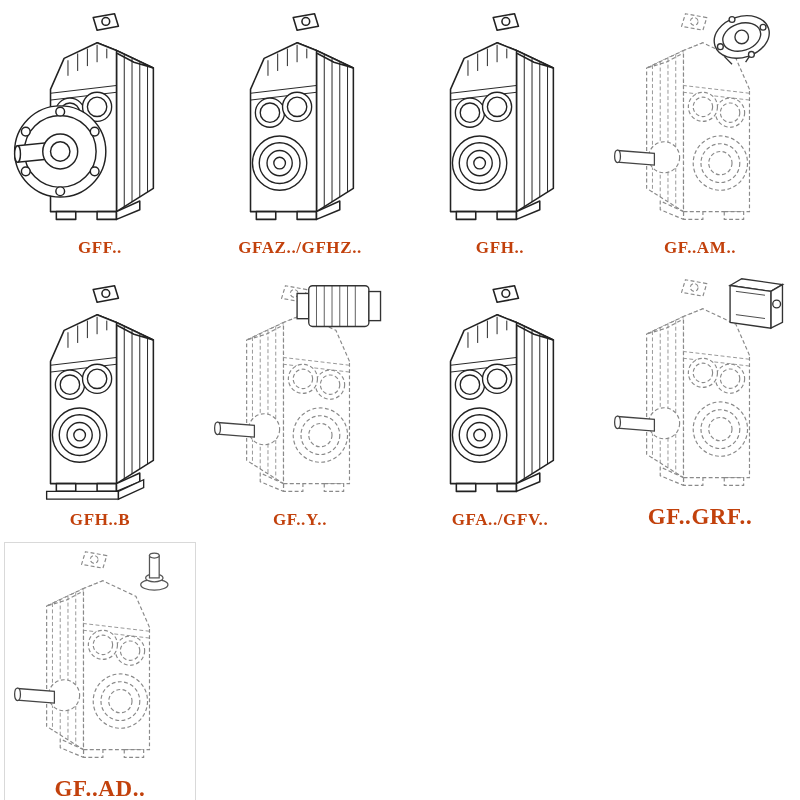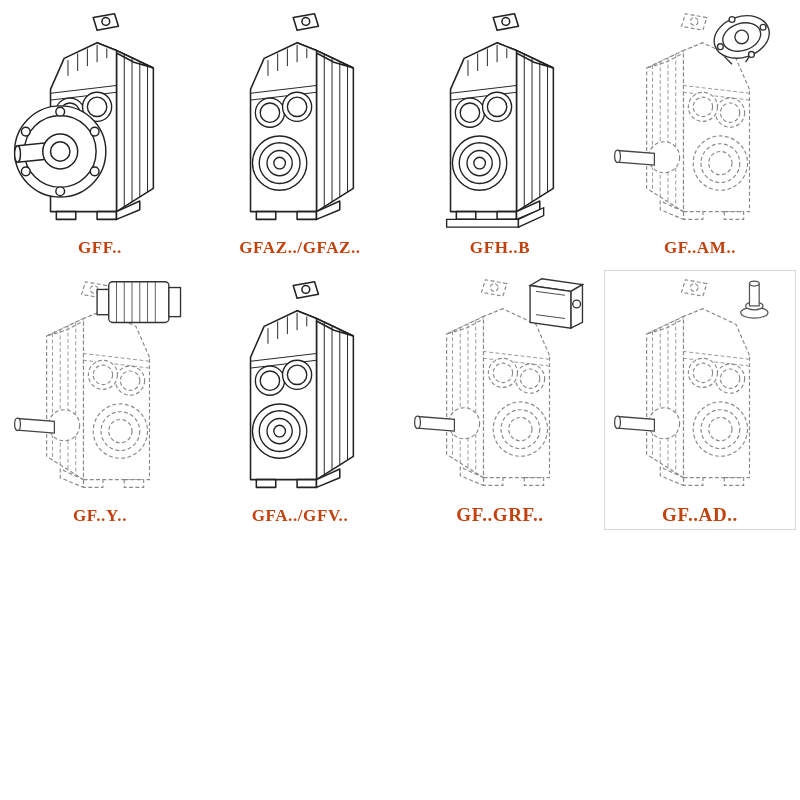--- a/index.html
+++ b/index.html
@@ -6,21 +6,21 @@
   html,body { width:800px; height:800px; background:#fff; overflow:hidden;
               font-family:"Liberation Serif", serif; }
   .grid { display:grid; width:800px; height:800px;
           grid-template-columns:repeat(4,1fr);
           grid-template-rows:repeat(3,1fr); }
   .cell { display:flex; flex-direction:column; align-items:center;
           justify-content:flex-end; padding:4px 2px 8px; }
   .cell svg.drawing { flex:0 0 auto; display:block; }
   .label { font-weight:bold; font-size:17px; letter-spacing:.6px;
            color:#c2410c; margin-top:6px; white-space:nowrap; }
-  .label-lg { font-size:19px; }
+  .label-lg { font-size:23px; }
   .boxed { outline:1px solid #d9d9d9; outline-offset:-5px; }
 </style>
 </head>
 <body>
 
 <svg width="0" height="0" style="position:absolute" aria-hidden="true">
   <defs>
 
     <g id="g-housing" fill="#fff" stroke="#222" stroke-width="1.6" stroke-linejoin="round">
       <polygon points="88,14 110,10 114,23 92,27"></polygon>
@@ -142,47 +142,55 @@
     </svg>
     <div class="label">GFF..</div>
   </div>
 
   <div class="cell">
     <svg class="drawing" width="186" height="228" viewBox="0 0 190 235">
       <use href="#g-housing"></use>
         <use href="#g-bores"></use>
         <use href="#g-rings"></use>
     </svg>
-    <div class="label">GFAZ../GFAZ..</div>
-  </div>
-
-
-
+    <div class="label">GFAZ../GFHZ..</div>
+  </div>
+
+
+
+  <div class="cell">
+    <svg class="drawing" width="186" height="228" viewBox="0 0 190 235">
+      <use href="#g-housing"></use>
+        <use href="#g-bores"></use>
+        <use href="#g-rings"></use>
+    </svg>
+    <div class="label">GFH..</div>
+  </div>
+
+  <div class="cell">
+    <svg class="drawing" width="186" height="228" viewBox="0 0 190 235">
+      <use href="#g-housing-d"></use>
+        <use href="#ov-flange-top"></use>
+    </svg>
+    <div class="label">GF..AM..</div>
+  </div>
 
   <div class="cell">
     <svg class="drawing" width="186" height="228" viewBox="0 0 190 235">
       <use href="#g-housing"></use>
         <use href="#g-bores"></use>
         <use href="#g-rings"></use>
         <use href="#g-base"></use>
     </svg>
     <div class="label">GFH..B</div>
   </div>
 
   <div class="cell">
     <svg class="drawing" width="186" height="228" viewBox="0 0 190 235">
       <use href="#g-housing-d"></use>
-        <use href="#ov-flange-top"></use>
-    </svg>
-    <div class="label">GF..AM..</div>
-  </div>
-
-  <div class="cell">
-    <svg class="drawing" width="186" height="228" viewBox="0 0 190 235">
-      <use href="#g-housing-d"></use>
         <use href="#ov-motor"></use>
     </svg>
     <div class="label">GF..Y..</div>
   </div>
 
 
   <div class="cell">
     <svg class="drawing" width="186" height="228" viewBox="0 0 190 235">
       <use href="#g-housing"></use>
         <use href="#g-bores"></use>

